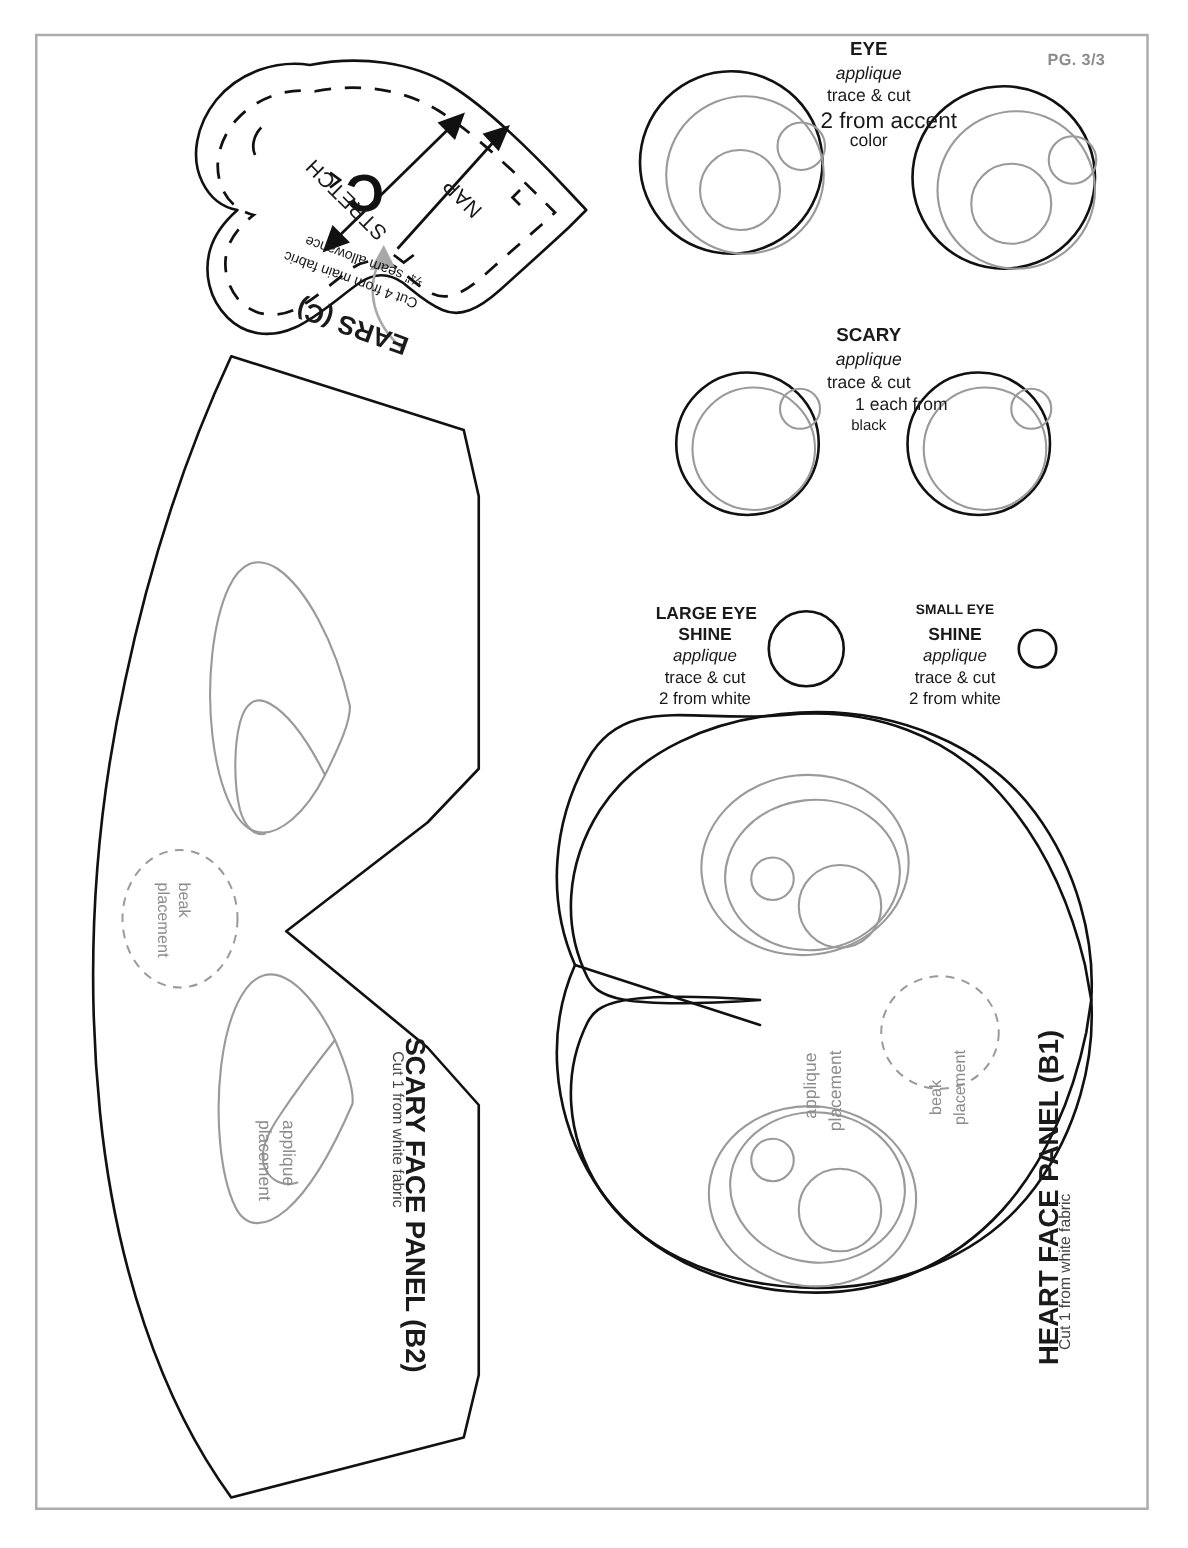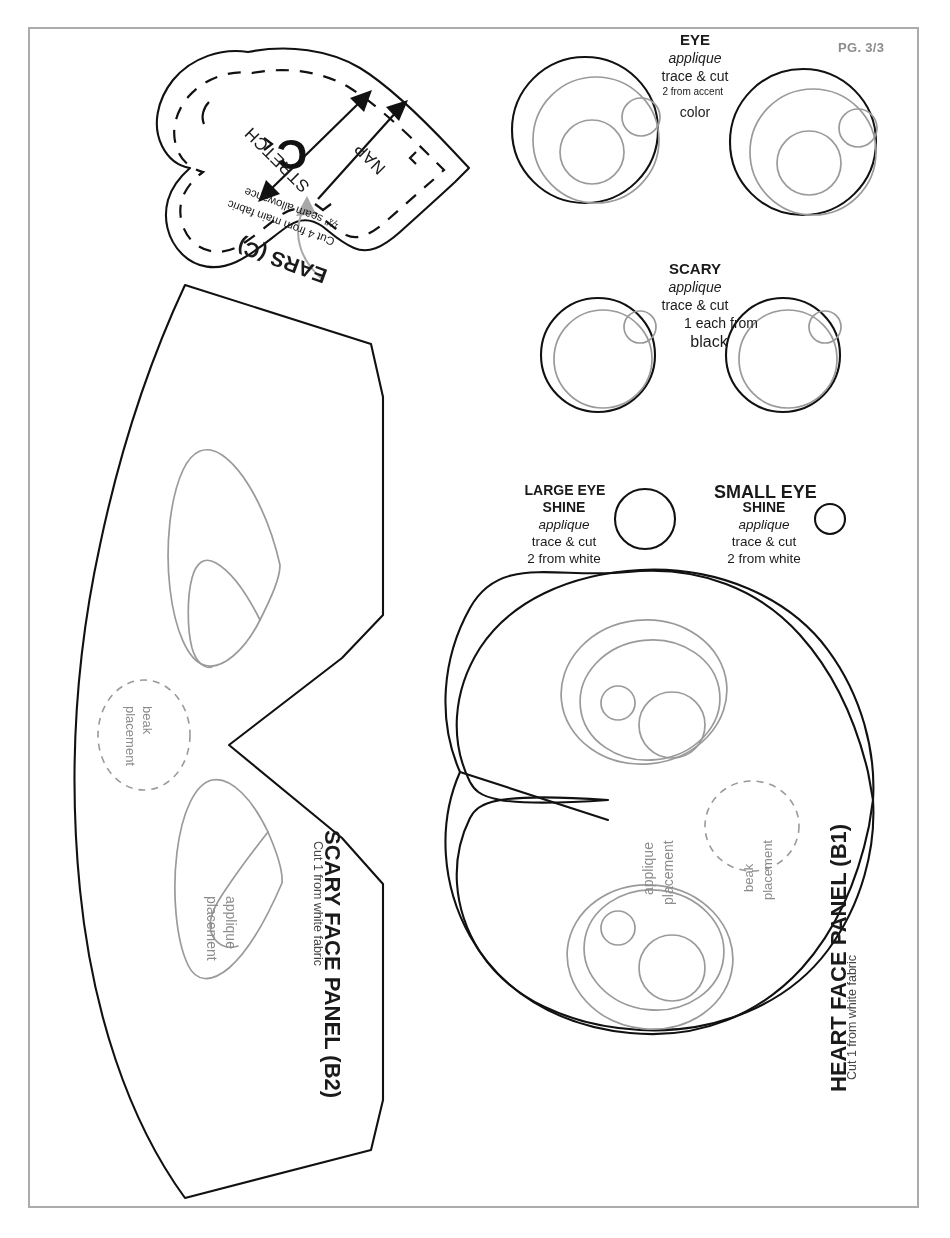--- a/index.html
+++ b/index.html
@@ -243,36 +243,36 @@
       <ellipse class="gry-dash" cx="752" cy="826" rx="47" ry="45"></ellipse>
     </g>
 
   </svg>
 
   <div class="pg" style="left:838px;top:40px;font-size:13px;">PG. 3/3</div>
 
   <div class="lbl center ttl" style="left:640px;top:31px;width:110px;font-size:15px;">EYE</div>
   <div class="lbl center ital" style="left:640px;top:50px;width:110px;font-size:14px;">applique</div>
   <div class="lbl center" style="left:640px;top:68px;width:110px;font-size:14px;">trace &amp; cut</div>
-  <div class="lbl center" style="left:597px;top:86px;width:126px;font-size:10px;text-align:right;">2 from accent</div>
+  <div class="lbl center" style="left:648px;top:86px;width:126px;font-size:18px;">2 from accent</div>
   <div class="lbl center" style="left:640px;top:104px;width:110px;font-size:14px;">color</div>
 
   <div class="lbl center ttl" style="left:640px;top:260px;width:110px;font-size:15px;">SCARY</div>
   <div class="lbl center ital" style="left:640px;top:279px;width:110px;font-size:14px;">applique</div>
   <div class="lbl center" style="left:640px;top:297px;width:110px;font-size:14px;">trace &amp; cut</div>
   <div class="lbl center" style="left:632px;top:315px;width:126px;font-size:14px;text-align:right;">1 each from</div>
-  <div class="lbl center" style="left:654px;top:333px;width:110px;font-size:16px;">black</div>
+  <div class="lbl center" style="left:640px;top:333px;width:110px;font-size:12px;">black</div>
 
   <div class="lbl center ttl" style="left:515px;top:482px;width:100px;font-size:14px;text-align:center;">LARGE EYE</div>
   <div class="lbl center ttl" style="left:514px;top:499px;width:100px;font-size:14px;">SHINE</div>
   <div class="lbl center ital" style="left:514px;top:517px;width:100px;font-size:13.5px;">applique</div>
   <div class="lbl center" style="left:514px;top:534px;width:100px;font-size:13.5px;">trace &amp; cut</div>
   <div class="lbl center" style="left:510px;top:551px;width:108px;font-size:13.5px;">2 from white</div>
 
-  <div class="lbl center ttl" style="left:714px;top:482px;width:100px;font-size:18px;">SMALL EYE</div>
+  <div class="lbl center ttl" style="left:714px;top:482px;width:100px;font-size:11px;">SMALL EYE</div>
   <div class="lbl center ttl" style="left:714px;top:499px;width:100px;font-size:14px;">SHINE</div>
   <div class="lbl center ital" style="left:714px;top:517px;width:100px;font-size:13.5px;">applique</div>
   <div class="lbl center" style="left:714px;top:534px;width:100px;font-size:13.5px;">trace &amp; cut</div>
   <div class="lbl center" style="left:710px;top:551px;width:108px;font-size:13.5px;">2 from white</div>
 
   <div class="lbl ttl" style="left:322px;top:288px;font-size:21px;transform:rotate(200deg);transform-origin:0 0;">EARS (C)</div>
   <div class="lbl" style="left:332px;top:248px;font-size:11.5px;transform:rotate(200deg);transform-origin:0 0;">Cut 4 from main fabric</div>
   <div class="lbl" style="left:336px;top:231px;font-size:11.5px;transform:rotate(200deg);transform-origin:0 0;">¼" seam allowance</div>
 
   <div class="lbl" style="left:300px;top:196px;font-size:17px;letter-spacing:0.5px;transform:rotate(225deg);transform-origin:0 0;">STRETCH</div>

